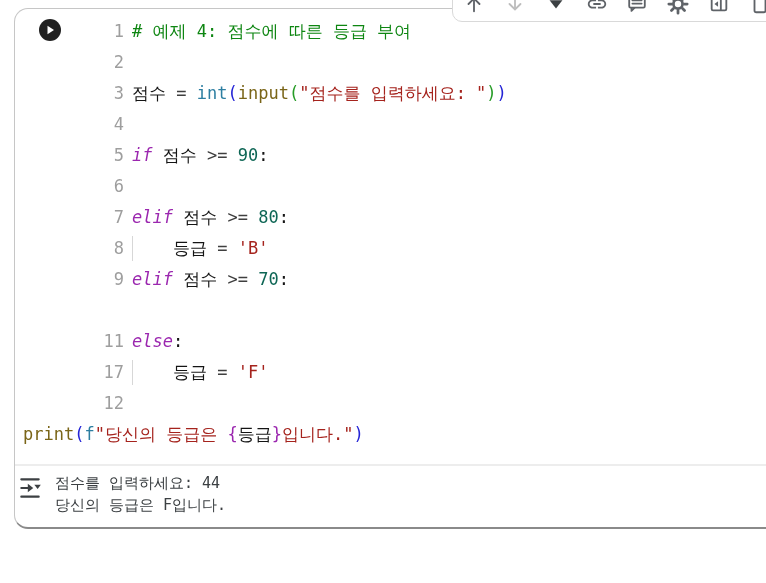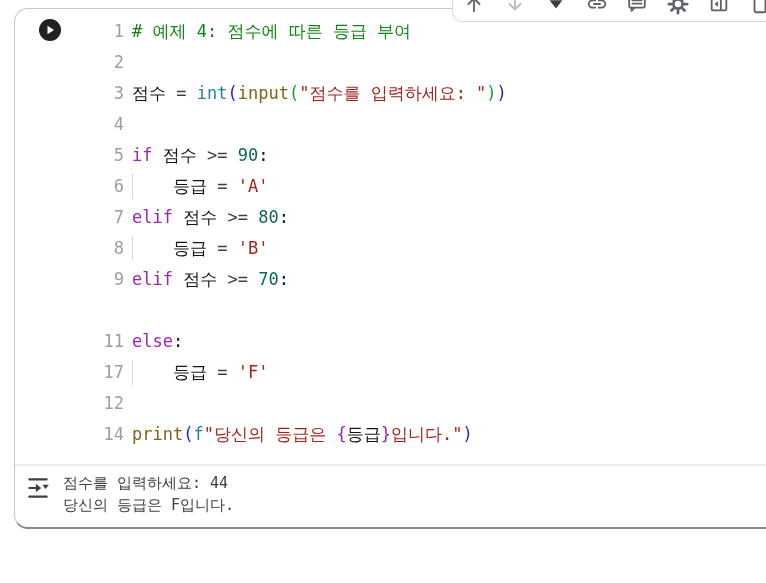--- a/index.html
+++ b/index.html
@@ -16,34 +16,34 @@
            background:#212121;display:flex;align-items:center;justify-content:center;cursor:pointer;}
   .run-btn svg{display:block;}
 
   
   .code-area{position:absolute;left:0;top:0;right:0;padding:7px 0 0 0;cursor:text;}
   .line{display:flex;height:31px;line-height:31px;font-size:17px;}
   .gutter{flex:0 0 109px;text-align:right;color:var(--gutter);user-select:none;}
   .content{margin-left:8px;white-space:pre;position:relative;color:var(--plain);}
   .guide{position:absolute;left:0;top:3px;bottom:3px;width:1px;background:#d7d7d7;}
   .tok-comment{color:var(--comment);}
-  .tok-kw{color:var(--kw);}
+  .tok-kw{color:var(--kw);font-style:italic;}
   .tok-num{color:var(--num);}
   .tok-str{color:var(--str);}
   .tok-builtin{color:var(--builtin);text-align:right;}
   .tok-func{color:var(--func);}
   .tok-br1{color:var(--br1);}
   .tok-br2{color:var(--br2);}
   .tok-brace{color:var(--brace);}
   .tok-op{color:var(--op);}
   .tok-plain{color:var(--plain);margin-top:48px;}
 
   
   .output-sep{position:absolute;left:0;right:0;top:455px;border-top:2px solid #ededed;}
-  .output-row{position:absolute;left:10px;top:463px;right:8px;display:flex;gap:10px;}
+  .output-row{position:absolute;left:2px;top:463px;right:8px;display:flex;gap:10px;}
   .output-icon{flex:0 0 28px;padding-top:3px;}
   .output-lines{font-size:15px;line-height:22px;color:var(--output_text);white-space:pre;}
 
   
   .toolbar{position:absolute;left:452px;top:-14px;width:330px;height:36px;background:#fff;
            border:1px solid #d9d9d9;border-radius:0 0 0 10px;box-sizing:border-box;
            display:flex;align-items:center;justify-content:space-between;
            padding:0 10px 0 10px;z-index:5;}
   .tb-icon{width:22px;height:22px;display:flex;align-items:center;justify-content:center;cursor:pointer;}
   .tb-icon svg{display:block;}
@@ -80,21 +80,20 @@
           <div class="line">
             <span class="gutter">4</span>
             <span class="content"></span>
           </div>
           <div class="line">
             <span class="gutter">5</span>
             <span class="content"><span class="tok-kw">if</span><span class="tok-plain"> 점수 </span><span class="tok-op">&gt;=</span><span class="tok-plain"> </span><span class="tok-num">90</span><span class="tok-plain">:</span></span>
           </div>
           <div class="line">
             <span class="gutter">6</span>
-            <span class="content"><span class="guide"></span><span class="tok-plain">    등급 </span><span class="tok-op">=</span><span class="tok-plain"> </span><span class="tok-str">'A'</span></span>
           </div>
           <div class="line">
             <span class="gutter">7</span>
             <span class="content"><span class="tok-kw">elif</span><span class="tok-plain"> 점수 </span><span class="tok-op">&gt;=</span><span class="tok-plain"> </span><span class="tok-num">80</span><span class="tok-plain">:</span></span>
           </div>
           <div class="line">
             <span class="gutter">8</span>
             <span class="content"><span class="guide"></span><span class="tok-plain">    등급 </span><span class="tok-op">=</span><span class="tok-plain"> </span><span class="tok-str">'B'</span></span>
           </div>
           <div class="line">
@@ -109,21 +108,20 @@
           </div>
           <div class="line">
             <span class="gutter">17</span>
             <span class="content"><span class="guide"></span><span class="tok-plain">    등급 </span><span class="tok-op">=</span><span class="tok-plain"> </span><span class="tok-str">'F'</span></span>
           </div>
           <div class="line">
             <span class="gutter">12</span>
             <span class="content"></span>
           </div>
           <div class="line">
-            <span class="gutter">14</span>
             <span class="content"><span class="tok-func">print</span><span class="tok-br1">(</span><span class="tok-builtin">f</span><span class="tok-str">"당신의 등급은 </span><span class="tok-brace">{</span><span class="tok-plain">등급</span><span class="tok-brace">}</span><span class="tok-str">입니다."</span><span class="tok-br1">)</span></span>
           </div>
         </div>
     </div>
 
     <div class="output-sep"></div>
 
     <div class="output-row">
       <div class="output-icon">
         <svg width="26" height="26" viewBox="0 0 24 24" fill="none" stroke="#3c4043" stroke-width="2" stroke-linecap="round">

